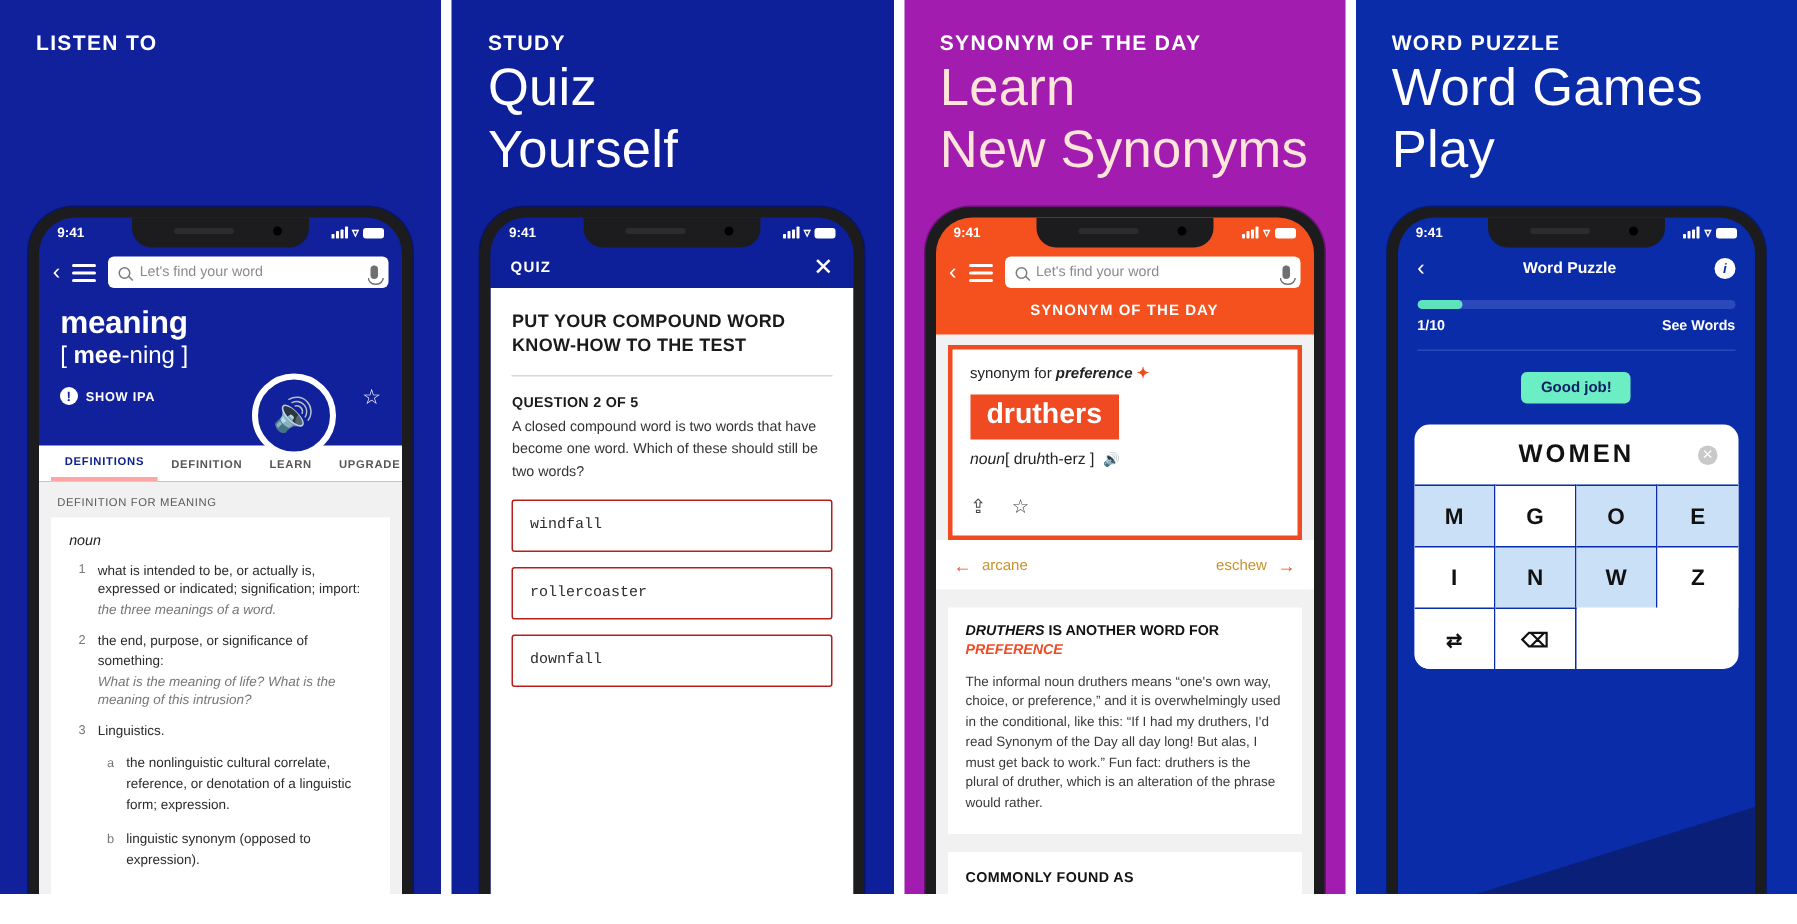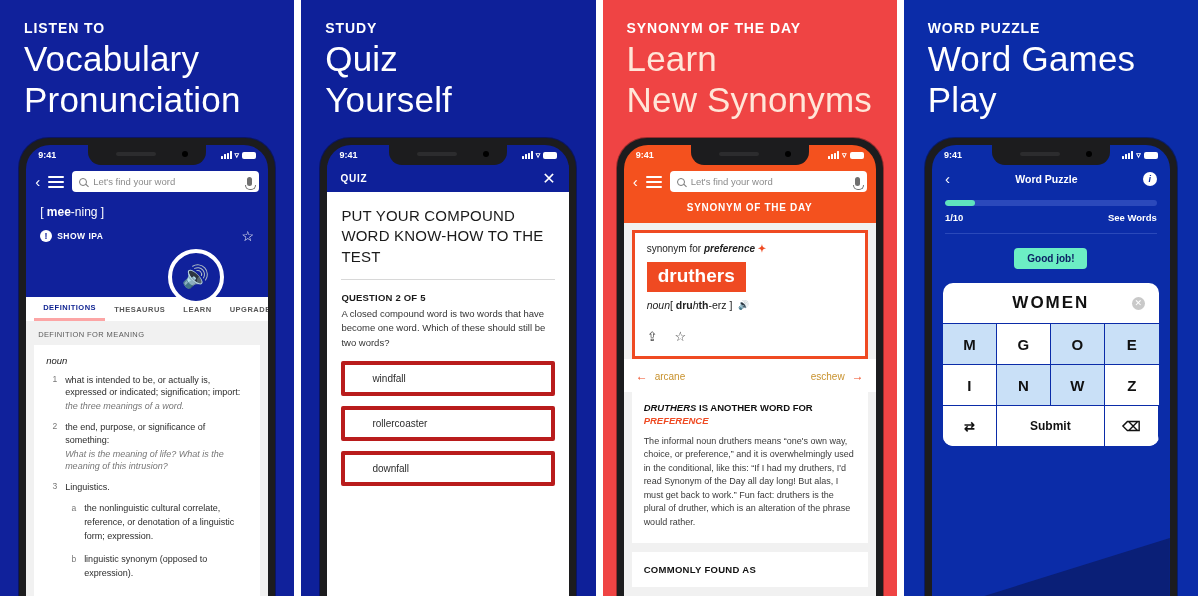--- a/index.html
+++ b/index.html
@@ -15,21 +15,21 @@
     gap: 7px;
   }
   .panel {
     position: relative;
     flex: 1 1 0;
     height: 596px;
     overflow: hidden;
   }
   .panel.blue { background: #10219b; }
   .panel.blue2 { background: #0e2099; }
-  .panel.orange { background: #ef4444; }
+  .panel.orange { background: #a21caf; }
   .panel.blue4 { background: #0b2ca8; }
 
   
   .eyebrow {
     font-size: 14px; font-weight: bold; letter-spacing: .9px;
     color: #ffffff; padding: 20px 0 0 24px;
   }
   .panel.orange .eyebrow { color: #ffffff; }
   .hero {
     padding: 2px 0 0 24px;
@@ -113,21 +113,21 @@
   }
   .mic::after {
     content:''; position:absolute; left:-2px; bottom:-4px;
     width:9px; height:4px; border:1.3px solid #6f6f6f; border-top:none;
     border-radius:0 0 5px 5px;
   }
 
   
   .word-head { padding: 4px 14px 0 14px; color: #fff; }
   .word-title { font-size: 21px; font-weight: bold; letter-spacing: -.2px; }
-  .word-phon { font-size: 12px; margin-top: 1px; }
+  .word-phon { font-size: 16px; margin-top: 1px; }
   .word-phon b { font-weight: bold; }
   .row-ipa { display: flex; align-items: center; justify-content: space-between; padding: 10px 14px 0 14px; }
   .ipa-left { display: flex; align-items: center; gap: 5px; color:#fff; font-size:8.5px; font-weight:bold; letter-spacing:.5px; }
   .excl { width: 12px; height: 12px; border-radius: 50%; background: #fff; color: #10219b;
           font-size: 9px; font-weight: bold; display:flex; align-items:center; justify-content:center; }
   .star { color: #fff; font-size: 14px; line-height: 1; }
   .speaker-fab {
     position: absolute; right: 44px; top: 104px;
     width: 56px; height: 56px; border-radius: 50%;
     background: #10219b; border: 4px solid #ffffff;
@@ -154,54 +154,54 @@
   .sub .dl { line-height: 1.55; }
 
   
   .quizbar {
     background: #0e2099; color:#fff; height: 27px;
     display:flex; align-items:center; justify-content: space-between;
     padding: 0 13px; font-size: 10px; font-weight: bold; letter-spacing: .8px;
   }
   .xclose { font-size: 16px; font-weight: 300; line-height: 1; }
   .quizbody { background:#fff; height: 100%; padding: 14px 14px 0 14px; }
-  .quiz-h { font-size: 15px; font-weight: normal; color: #1a1a1a; line-height:1.35; letter-spacing:.2px; }
+  .quiz-h { font-size: 12px; font-weight: bold; color: #1a1a1a; line-height:1.35; letter-spacing:.2px; }
   .hr { height:1px; background:#d8d8d8; margin: 12px 0 12px 0; }
   .qnum { font-size: 9.5px; font-weight:bold; color:#1a1a1a; margin-bottom: 4px; letter-spacing:.2px; }
   .qtext { font-size: 9.5px; color:#333; line-height: 1.55; }
   .opt {
-    margin-top: 10px; border: 4px solid #b91c1c; border-radius: 2px;
-    height: 35px; display:flex; align-items:center; padding: 0 27px;
-    font-size: 10px; color:#2c2c2c;
+    margin-top: 10px; border: 1px solid #b91c1c; border-radius: 2px;
+    height: 35px; display:flex; align-items:center; padding: 0 11px;
+    font-size: 10px; color:#2c2c2c;font-family:Liberation Mono, monospace;
   }
 
   
   .sotd-title { text-align:center; color:#fff; font-size:10px; font-weight:bold; letter-spacing:.7px; padding: 2px 0 10px 0; }
   .sotd-card {
     margin: 6px 8px 0 8px; border: 3px solid #ef4a22; background:#fff;
     padding: 10px 12px 12px 12px;
   }
   .syn-for { font-size:10px; color:#222; }
   .syn-for i { font-style: italic; font-weight: bold; }
   .bolt { color:#ef4a22; font-size:10px; font-weight:bold; }
   .druthers {
     display:inline-block; background:#ef4a22; color:#ffffff;
     font-size: 19px; font-weight: bold; padding: 3px 11px 5px 11px; margin: 8px 0 7px 0;
   }
   .pron { font-size: 10.5px; color:#222; display:flex; align-items:center; gap:6px; }
   .pron i { font-style: italic; }
-  .pron b { font-weight: bold; margin-top: 25px; }
+  .pron b { font-weight: normal; margin-top: 25px; }
   .card-actions { display:flex; gap:17px; margin-top: 18px; font-size: 13px; color:#444; }
   .navrow {
     display:flex; align-items:center; justify-content:space-between;
     padding: 10px 12px 9px 12px; font-size: 10px; color:#c8922e; background:#fff;
   }
   .navrow .a { display:flex; align-items:center; gap:7px; }
   .navrow .arrow { color:#ef4a22; font-size:12px; }
-  .expl { background:#fff; margin: 0 8px; padding: 10px 12px 14px 12px; }
+  .expl { background:#fff; margin: 12px 8px; padding: 10px 12px 14px 12px; }
   .expl-h { font-size:9.5px; font-weight:bold; color:#111; line-height:1.35; }
   .expl-h i { font-style: italic; }
   .expl-h .o { color:#ef4a22; font-style: italic; }
   .expl-p { font-size:9px; color:#3a3a3a; line-height:1.5; margin-top:7px; }
   .cfa { background:#fff; margin: 9px 8px 0 8px; padding: 12px 12px; font-size:9.5px; font-weight:bold; color:#111; letter-spacing:.3px; }
   .graybg { background:#f1f1f1; height: 100%; padding-top: 1px; }
 
   
   .wp-screen { background:#0b2ca8; }
   .wp-bar { display:flex; align-items:center; justify-content:space-between; padding: 5px 13px 0 13px; color:#fff; }
@@ -233,24 +233,20 @@
     background: #0a1f77; clip-path: polygon(0 62%, 100% 0%, 100% 100%, 0 100%);
   }
 </style>
 </head>
 <body>
 
 <div class="screens">
 
   <div class="panel blue">
     <div class="eyebrow">LISTEN TO</div>
-    <div class="hero">
-      <span>Vocabulary</span>
-      <span>Pronunciation</span>
-    </div>
 
     <div class="phone">
       <div class="screen" style="background:#10219b">
         <div class="notch">
           <div class="speaker"></div>
           <div class="cam"></div>
         </div>
         <div class="statusbar light">
           <span>9:41</span>
           <span class="sb-right">
@@ -274,38 +270,39 @@
             </span>
           <div class="searchbox">
             <span class="mag"></span>
             <span>Let's find your word</span>
             <span style="flex:1"></span>
             <span class="mic"></span>
           </div>
         </div>
 
         <div class="word-head">
+          <div class="word-title">meaning</div>
           <div class="word-phon">[&nbsp;<b>mee</b><span>-ning</span>&nbsp;]</div>
         </div>
 
         <div class="row-ipa">
           <span class="ipa-left">
             <span class="excl">!</span>
             <span>SHOW IPA</span>
           </span>
           <span class="star">☆</span>
         </div>
 
         <div class="speaker-fab">
           <span class="spk-glyph">🔊</span>
         </div>
 
         <div class="tabs">
           <div class="tab active">DEFINITIONS</div>
-          <div class="tab">THESAURUS</div>
+          <div class="tab">DEFINITION</div>
           <div class="tab">LEARN</div>
           <div class="tab">UPGRADE</div>
         </div>
 
         <div class="defbody">
           <div class="def-label">DEFINITION FOR MEANING</div>
           <div class="def-card">
             <div class="pos">noun</div>
 
             <div class="dl">
@@ -529,21 +526,20 @@
           <div class="kp-grid">
             <div class="key sel">M</div>
             <div class="key">G</div>
             <div class="key sel">O</div>
             <div class="key sel">E</div>
             <div class="key">I</div>
             <div class="key sel">N</div>
             <div class="key sel">W</div>
             <div class="key">Z</div>
             <div class="key icon">⇄</div>
-            <div class="key wide">Submit</div>
             <div class="key icon">⌫</div>
           </div>
         </div>
 
         <div class="diag"></div>
       </div>
     </div>
   </div>
 
 </div>

